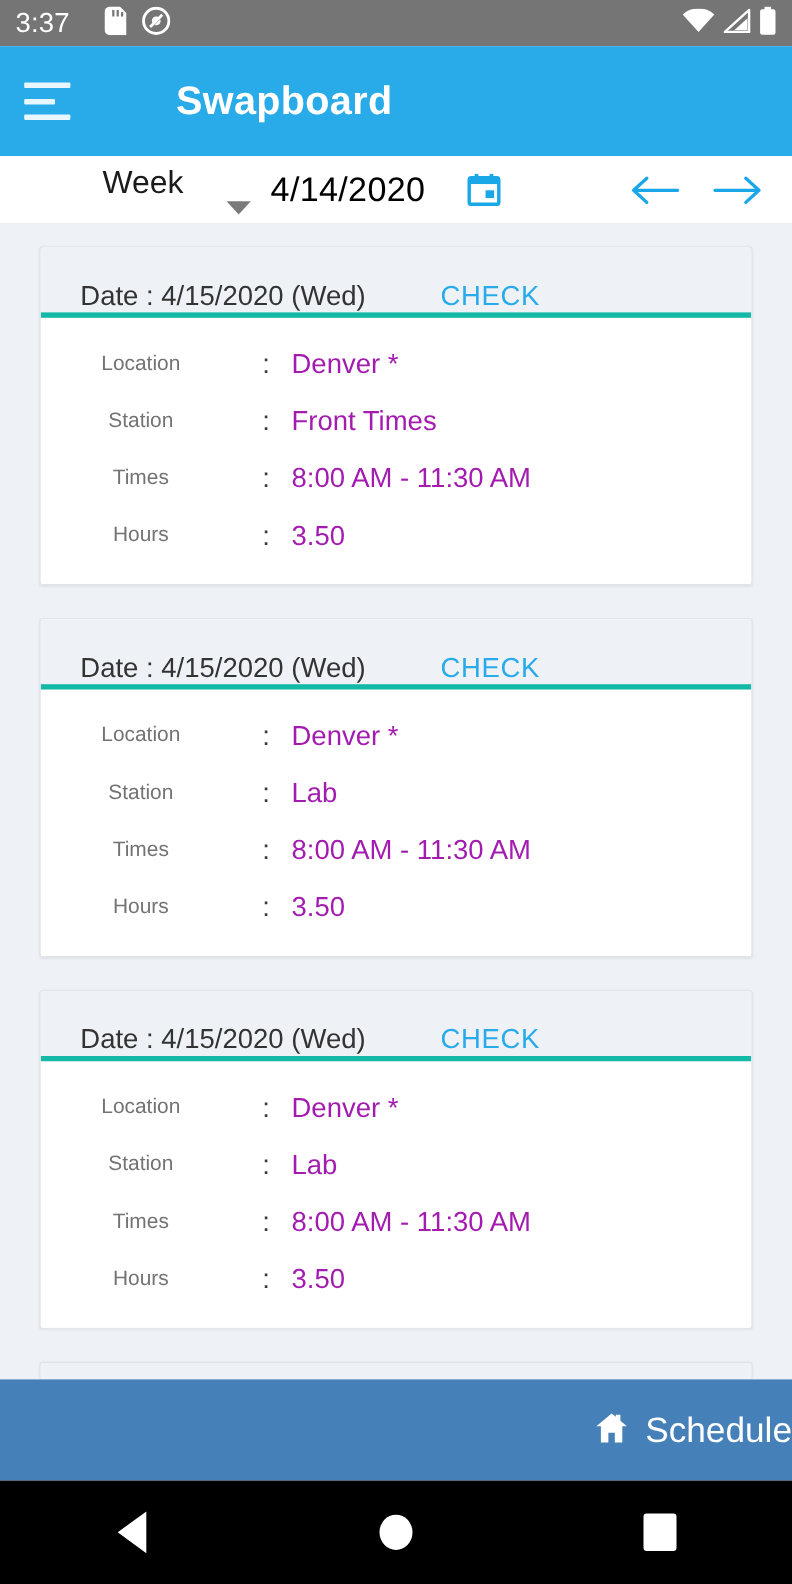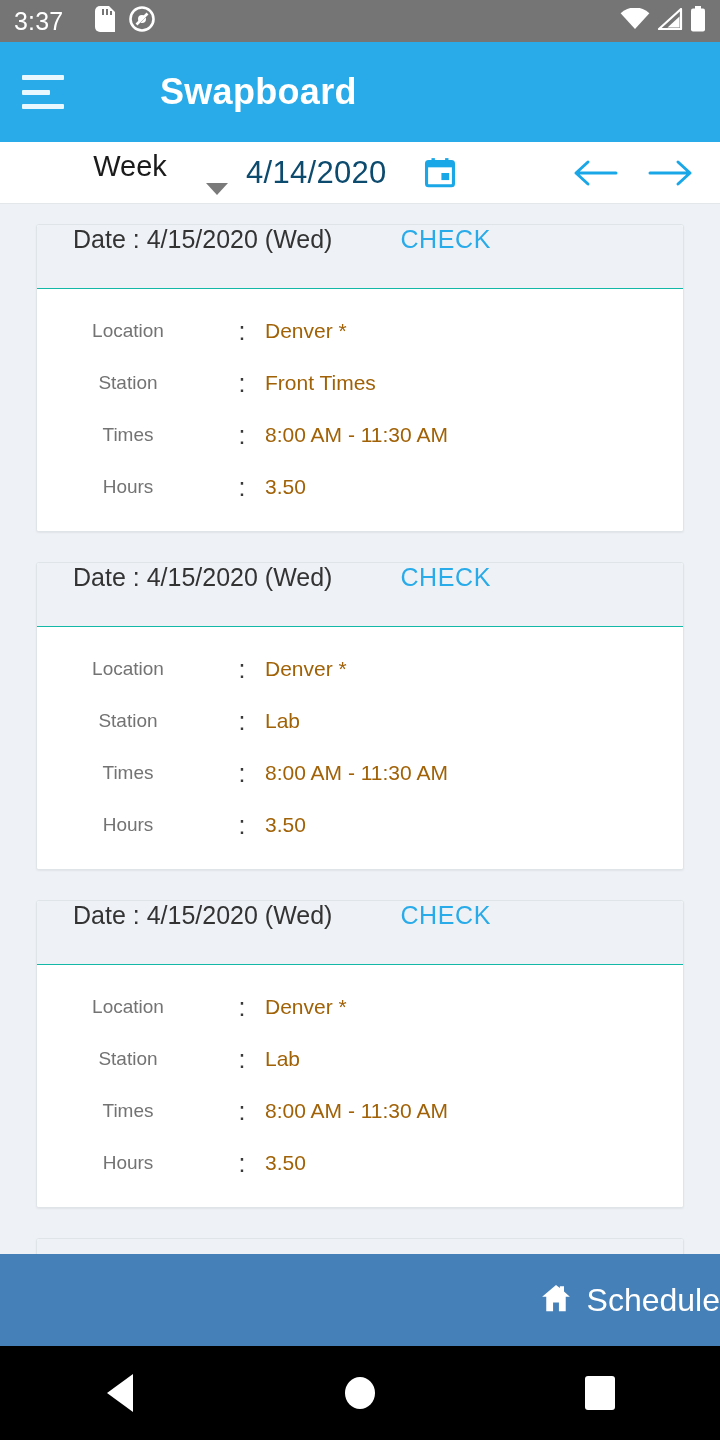--- a/index.html
+++ b/index.html
@@ -40,49 +40,49 @@
   }
   .week-select {
     display:flex; align-items:center; width:246px; padding-left:14px; cursor:pointer;flex-direction:column;
   }
   .week-label { font-size:29px; color:#1b1b1b; }
   .caret {
     margin-left:auto; margin-right:18px;
     width:0; height:0; border-left:11px solid transparent; border-right:11px solid transparent;
     border-top:12px solid #7a7a7a;
   }
-  .date-text { font-size:31px; color:#0c4a6e; letter-spacing:.3px; }
+  .date-text { font-size:31px; color:#000000; letter-spacing:.3px; }
   .cal-btn { margin-left:36px; cursor:pointer; display:flex; }
   .nav-arrows { margin-left:auto; display:flex; align-items:center; gap:30px; padding-right:26px; }
   .arrow-btn { cursor:pointer; display:flex; }
 
   
   .content {
     flex:1 1 auto; background:#eef2f6; overflow:hidden; padding:20px 36px 0 36px;
   }
   .card {
     background:#ffffff; border:1px solid #dfe4e8; border-radius:3px;
     margin-bottom:30px; box-shadow:0 1px 2px rgba(0,0,0,.06);
     overflow:hidden;
   }
   .card-head {
-    background:#eef2f6; border-bottom:1px solid #14b8a6;
-    height:64px; display:flex; align-items:flex-start; padding-left:36px;
+    background:#eef2f6; border-bottom:5px solid #14b8a6;
+    height:64px; display:flex; align-items:flex-end; padding-left:36px;
   }
   .card-date { font-size:25px; color:#333333; }
   .card-check {
     color:#29abe9; font-size:25px; margin-left:68px; letter-spacing:.6px; cursor:pointer;
   }
   .card-body { padding:16px 0 18px 0; background:#ffffff; }
   .row { display:flex; align-items:center; height:52px; }
   .row-label {
     width:182px; text-align:center; font-size:19px; color:#737373;
   }
   .row-colon { width:46px; text-align:center; font-size:25px; color:#3a3a3a; }
-  .row-value { font-size:21px; color:#a16207; }
+  .row-value { font-size:25px; color:#a21caf; }
 
   
   .bottombar {
     flex:0 0 92px; height:92px; background:#4680b8;
     display:flex; align-items:center; justify-content:flex-end; gap:14px; cursor:pointer;
   }
   .bottombar-label { color:#ffffff; font-size:32px; }
   .navbar {
     flex:0 0 94px; height:94px; background:#000000;
     display:flex; align-items:center;

